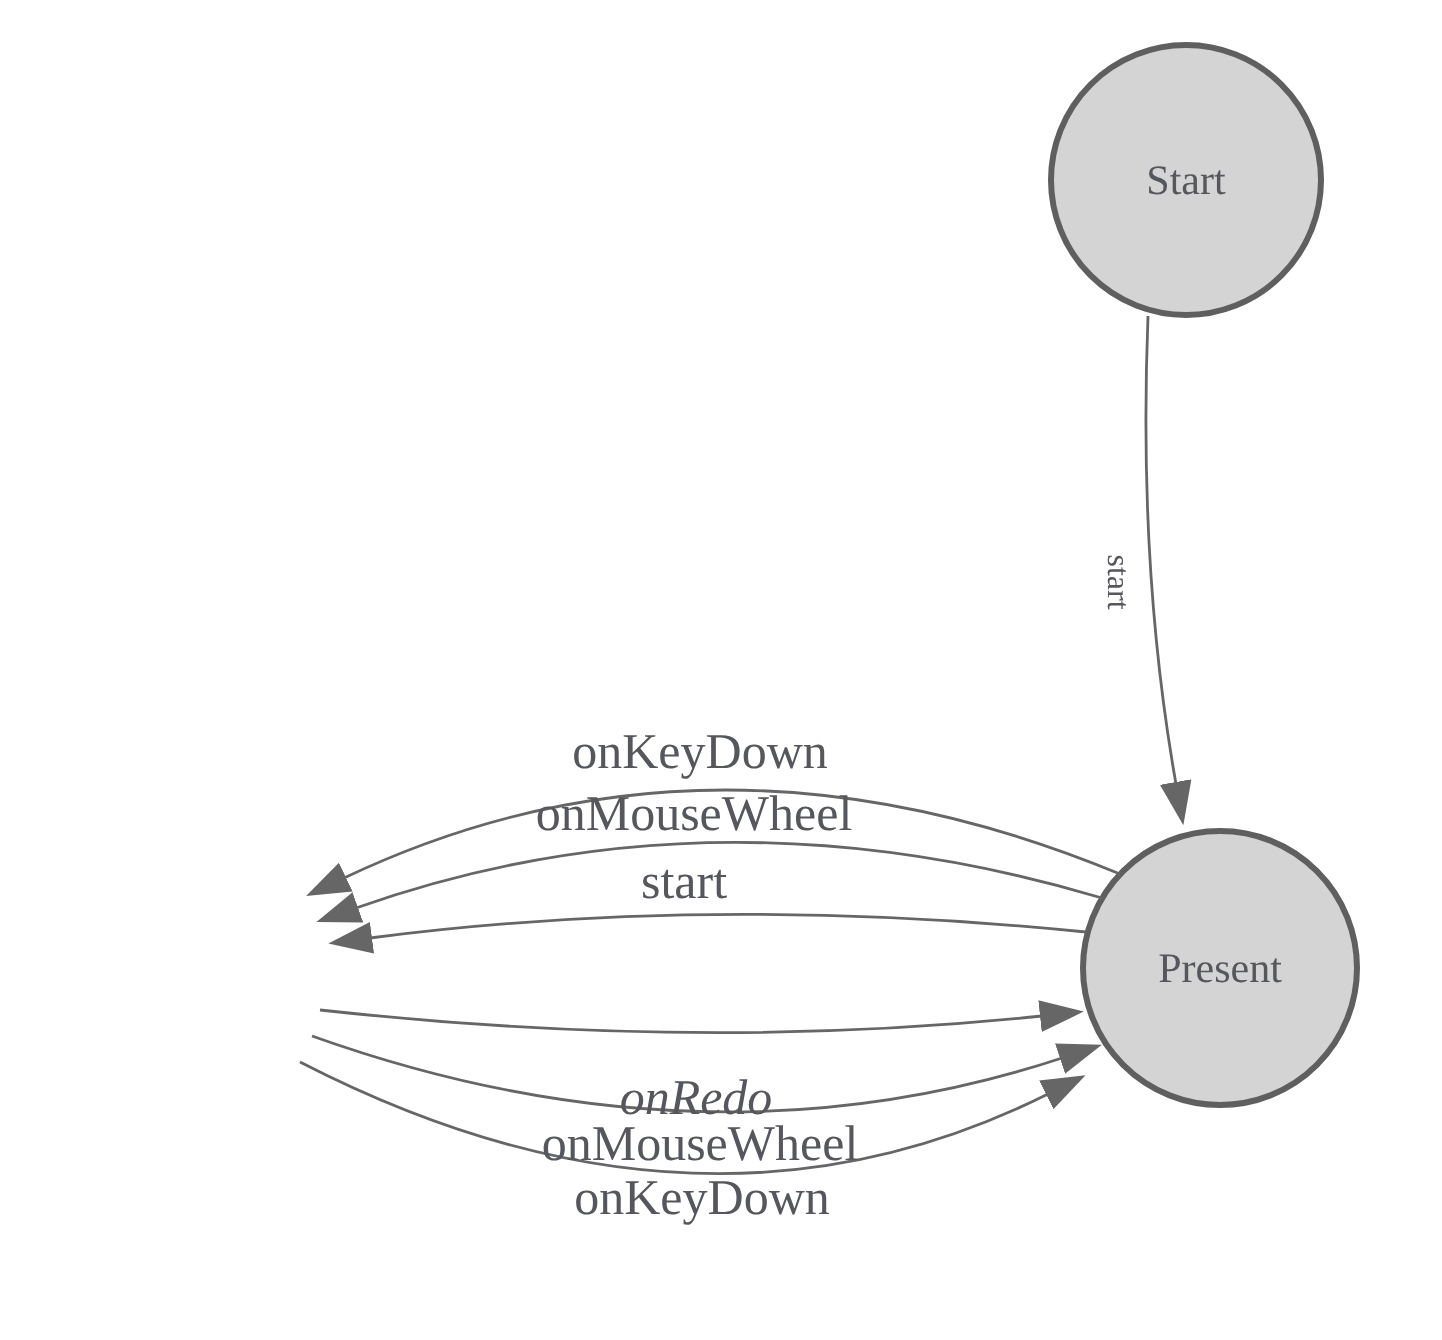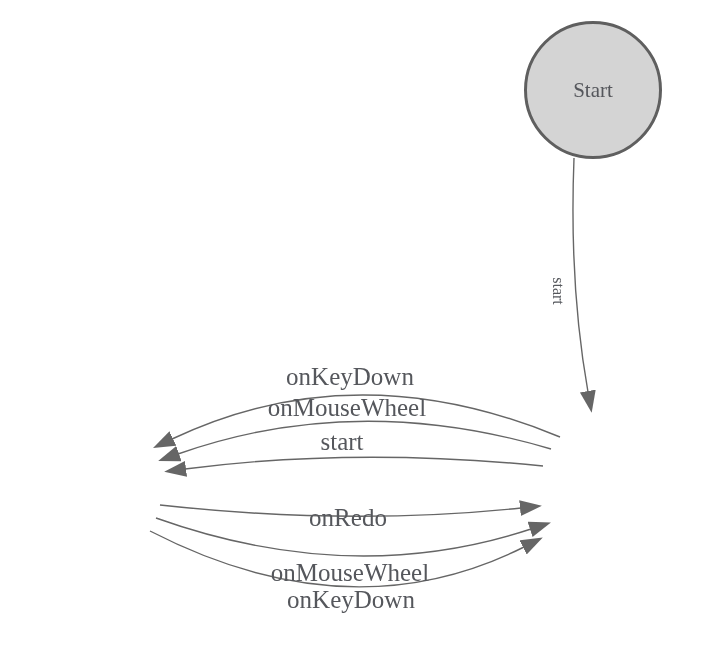--- a/index.html
+++ b/index.html
@@ -47,32 +47,35 @@
     white-space:nowrap;
     pointer-events:none;
   }
   .edge-label-start{
     font-size:16px;
     transform:translate(-50%,-50%) rotate(90deg);
   }
   .lbl-top-keydown{left:350px;top:377px;}
   .lbl-top-mousewheel{left:347px;top:408px;}
   .lbl-top-undo{left:342px;top:442px;}
-  .lbl-bot-redo{left:348px;top:518px;}
+  .lbl-bot-redo{left:348px;top:550px;font-style:italic;}
   .lbl-bot-mousewheel{left:350px;top:573px;}
   .lbl-bot-keydown{left:351px;top:600px;}
   .lbl-start{left:558px;top:291px;}
 </style>
 </head>
 <body>
 
 <div class="canvas">
 
   <div class="node node-start">
     <span>Start</span>
+  </div>
+  <div class="node node-present">
+    <span>Present</span>
   </div>
 
   <svg class="edges-layer" width="721" height="670" viewBox="0 0 721 670">
     <defs>
       <marker id="arrow" markerUnits="userSpaceOnUse" markerWidth="26" markerHeight="20" refX="1" refY="8" orient="auto">
         <path class="arrowhead" d="M0,0 L22,8 L0,16 Z"></path>
       </marker>
     </defs>
 
     <path class="edge" d="M 574 158 Q 569 285 588 392" marker-end="url(#arrow)"></path>

